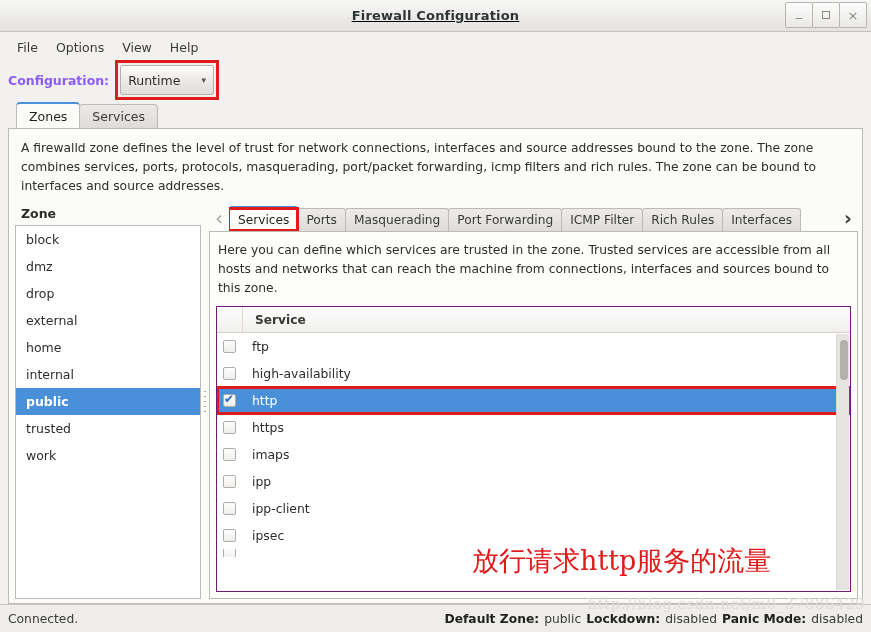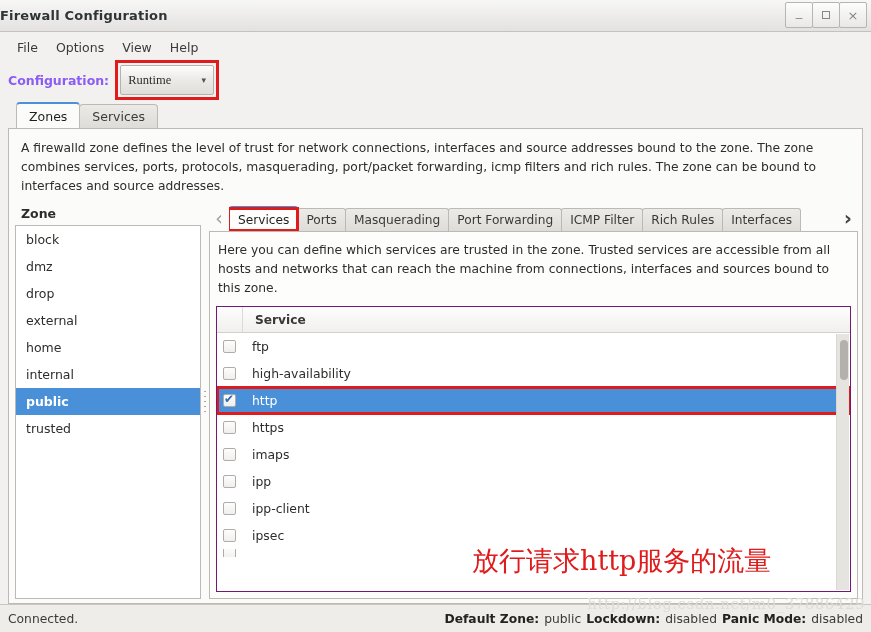--- a/index.html
+++ b/index.html
@@ -22,21 +22,22 @@
 
   
   .titlebar {
     position: relative;
     height: 32px;
     flex: 0 0 32px;
     background: linear-gradient(to bottom, #f7f7f6 0%, #ebeae8 60%, #e3e2e0 100%);
     border-bottom: 1px solid #c5c2bd;
     display: flex;
     align-items: center;
-    justify-content: flex-start;
+    justify-content: center;
+    text-decoration: underline;
   }
   .title-text {
     font-size: 13px;
     font-weight: bold;
     color: #2e3436;
     letter-spacing: 0.2px;
   }
   .win-buttons {
     position: absolute;
     right: 4px; top: 2px;
@@ -101,21 +102,20 @@
     width: 94px; height: 30px;
     background: linear-gradient(to bottom, #fcfcfc 0%, #eceae7 50%, #e0dedb 100%);
     border: 1px solid #b5b2ad;
     border-radius: 2px;
     display: flex;
     align-items: center;
     padding: 0 7px;
     font-size: 12.5px;
     color: #2e2e2c;
     justify-content: space-between;
-    font-family: Liberation Serif, serif;
   }
   .chev { font-size: 9px; color: #55534f; }
 
   
   .notebook {
     margin: 0 8px 0 8px;
     flex: 1 1 auto;
     display: flex;
     flex-direction: column;
     min-height: 0;
@@ -498,20 +498,21 @@
           <div class="zone-header">Zone</div>
           <div class="zone-list">
             <div class="zone-item">block</div>
             <div class="zone-item">dmz</div>
             <div class="zone-item">drop</div>
             <div class="zone-item">external</div>
             <div class="zone-item">home</div>
             <div class="zone-item">internal</div>
             <div class="zone-item selected">public</div>
             <div class="zone-item">trusted</div>
+            <div class="zone-item">work</div>
           </div>
         </div>
 
         <div class="gripper">
           <div class="dots"></div>
         </div>
 
         <div class="right-col">
           <div class="inner-tabstrip">
             <div class="arrow-btn left">‹</div>

